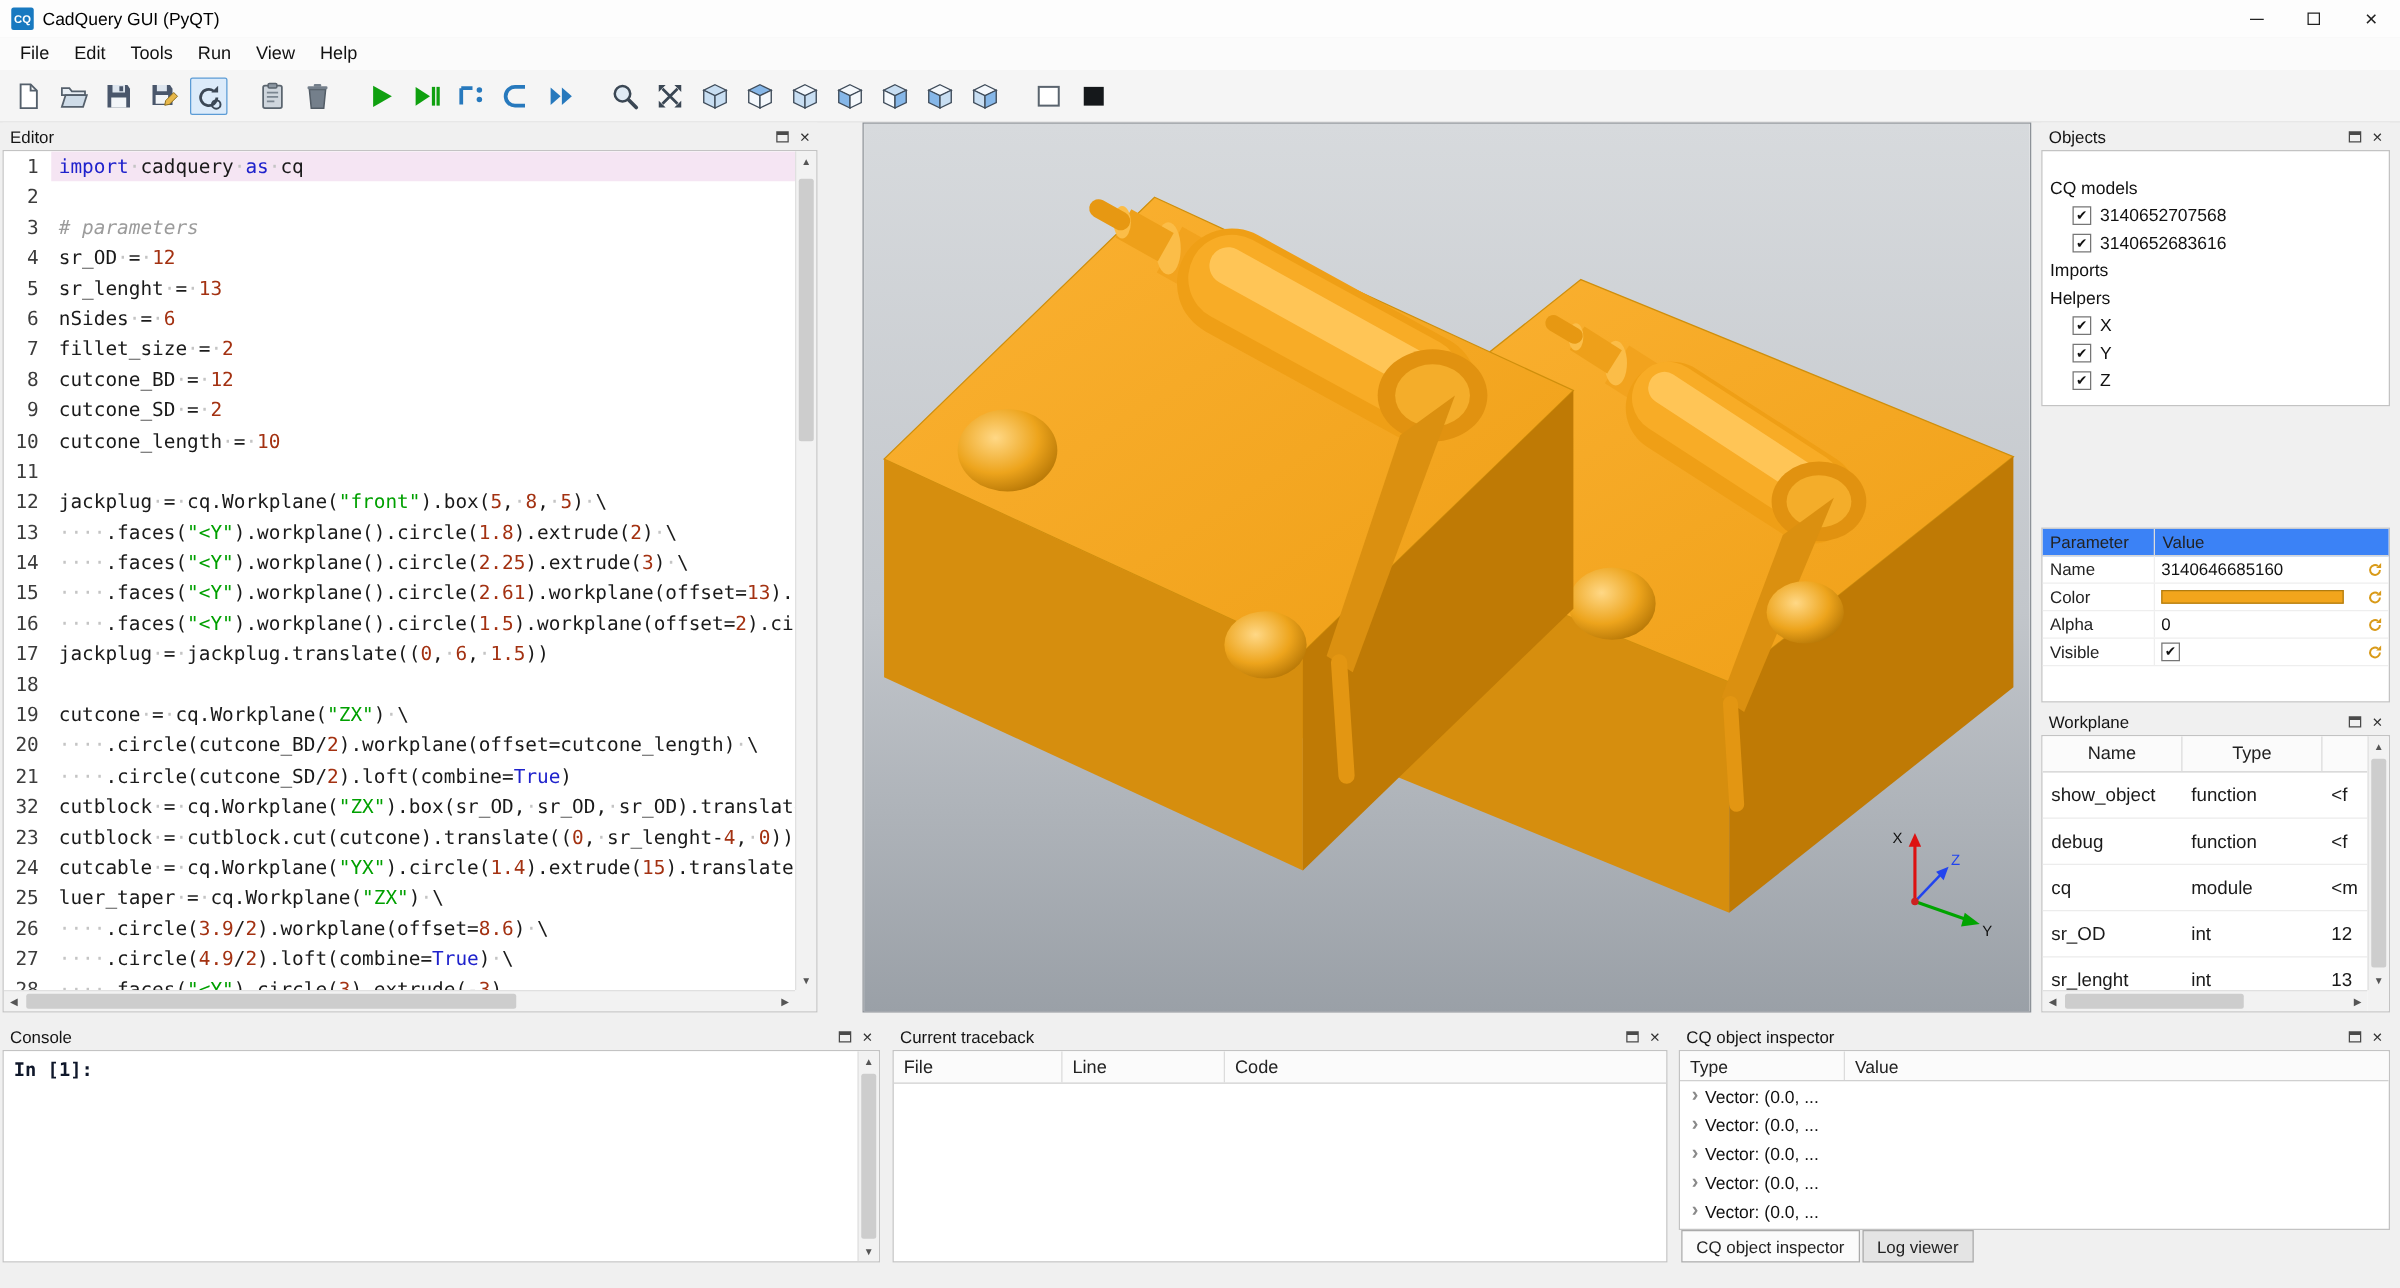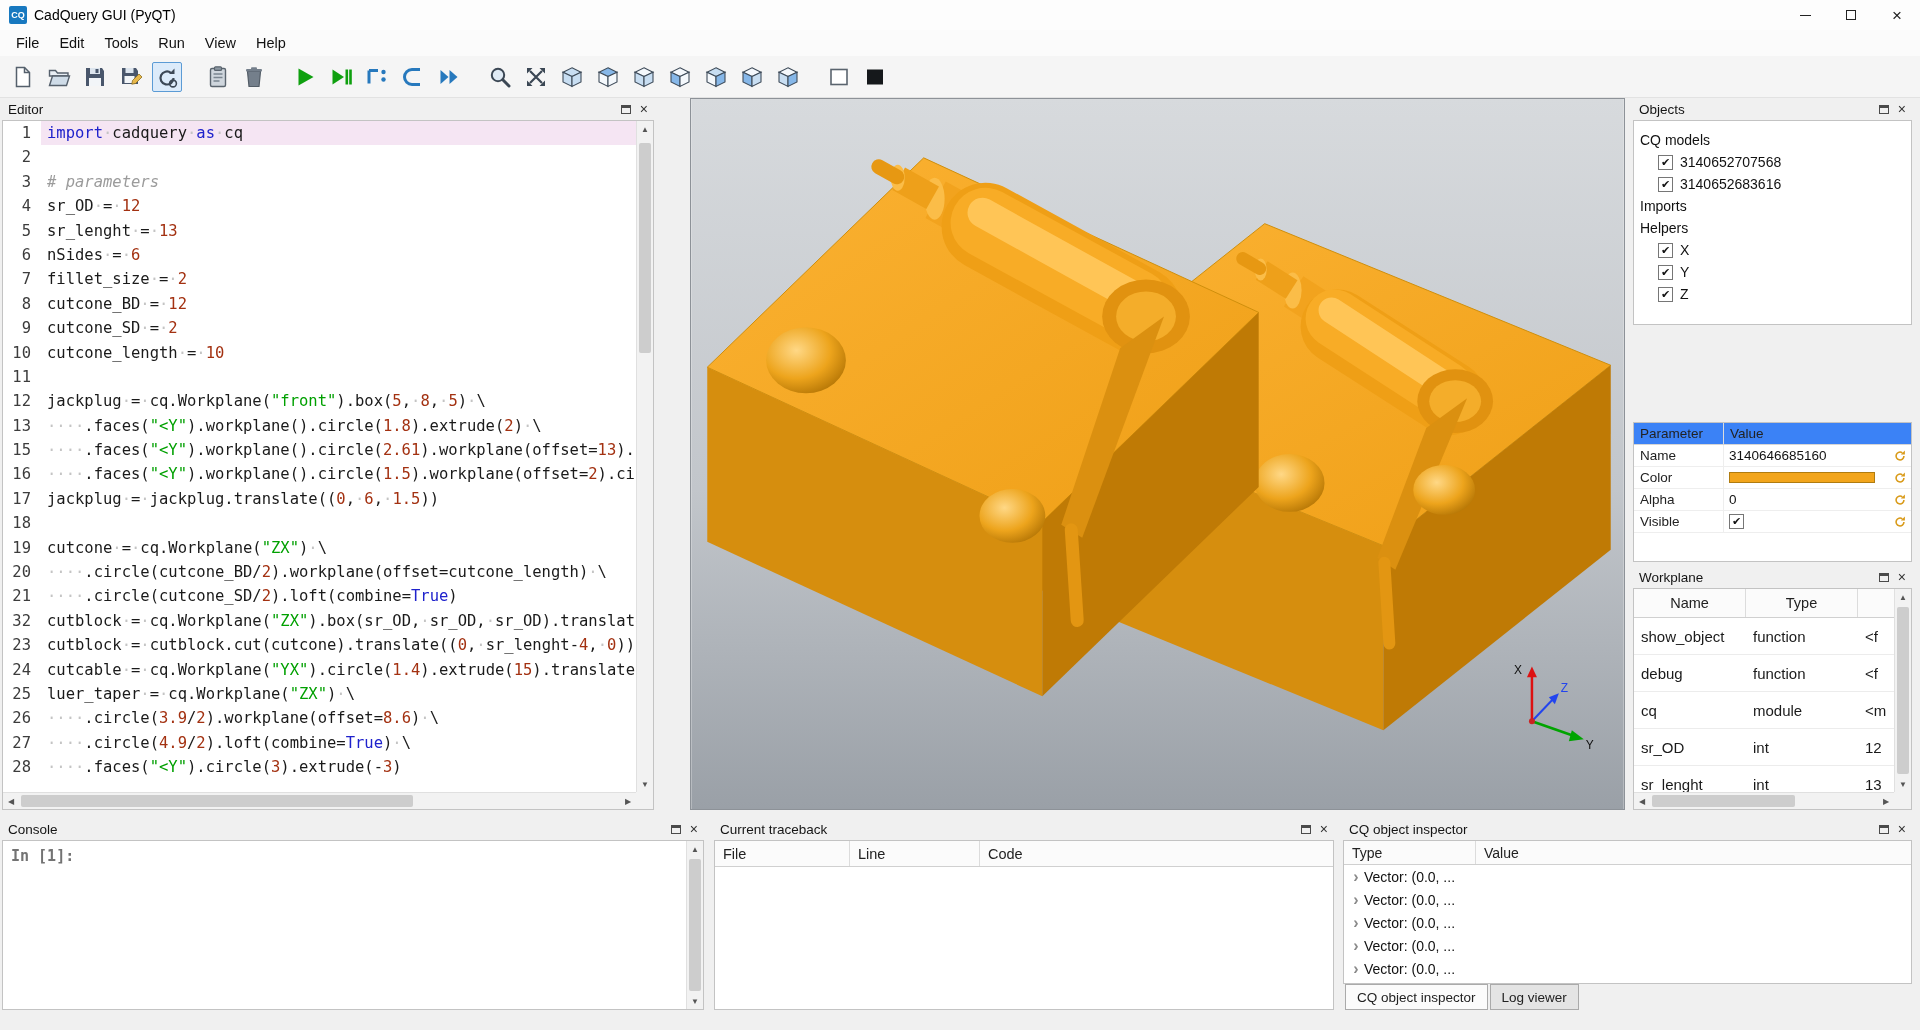--- a/index.html
+++ b/index.html
@@ -60,21 +60,21 @@
   .harr.left{left:0}.harr.right{right:0}
   .hthumb{position:absolute;top:2px;bottom:2px;background:#cdcdcd;border-radius:2px;}
   .corner{position:absolute;right:0;bottom:0;width:17px;height:17px;background:#f2f2f2;}
 
   
   .viewport{position:absolute;left:690px;top:98px;width:935px;height:712px;border:1px solid #8d9298;}
   .viewport svg{display:block;width:100%;height:100%;}
 
   
   .objects-dock{left:1633px;top:98px;width:279px;height:464px;}
-  .objects-tree{top:22px;left:0;right:0;height:205px;padding-top:8px;}
+  .objects-tree{top:22px;left:0;right:0;height:205px;padding-top:18px;}
   .tree-row{height:22px;display:flex;align-items:center;padding-left:6px;font-size:14px;color:#111;}
   .tree-row.indent{padding-left:24px;}
   .cb{width:15px;height:15px;border:1px solid #767676;background:#fff;margin-right:7px;display:flex;align-items:center;justify-content:center;font-size:11px;color:#111;flex:none;}
   .props-box{top:324px;left:0;right:0;height:140px;}
   .props-header,.props-row{display:flex;height:22px;align-items:stretch;font-size:13.5px;}
   .props-header{background:#3b82f6;border-bottom:1px solid #d5d5d5;color:#222;}
   .ph-cell{display:flex;align-items:center;padding-left:6px;}
   .ph-cell.c1{width:90px;border-right:1px solid #dcdcdc;}
   .ph-cell.c2{flex:1;}
   .props-row{border-bottom:1px solid #eeeeee;}
@@ -92,21 +92,21 @@
   .vh-cell.c1,.vh-cell.c2{width:112px;}
   .vh-cell.c3{flex:1;border-right:none;}
   .vars-row{display:flex;height:37px;border-bottom:1px solid #ececec;font-size:15px;align-items:center;}
   .vr-cell{padding-left:7px;overflow:hidden;white-space:nowrap;}
   .vr-cell.c1,.vr-cell.c2{width:112px;flex:none;}
   .vr-cell.c3{flex:1;}
 
   
   .console-dock{left:2px;top:818px;width:702px;height:192px;}
   .console-body{top:22px;left:0;right:0;bottom:0;}
-  .console-text{position:absolute;left:0;top:0;right:17px;bottom:0;padding:6px 8px;font-family:"DejaVu Sans Mono",monospace;font-size:15px;font-weight:bold;color:#737373;background:#fff;}
+  .console-text{position:absolute;left:0;top:0;right:17px;bottom:0;padding:6px 8px;font-family:"DejaVu Sans Mono",monospace;font-size:15px;font-weight:bold;color:#0f172a;background:#fff;}
 
   .traceback-dock{left:714px;top:818px;width:620px;height:192px;}
   .tb-body{top:22px;left:0;right:0;bottom:0;}
   .tbl-header{display:flex;height:26px;background:#fbfbfb;border-bottom:1px solid #d0d0d0;font-size:14.5px;color:#222;}
   .tbh-cell{display:flex;align-items:center;padding-left:8px;border-right:1px solid #dcdcdc;}
   .tbh-cell.c1{width:135px;}
   .tbh-cell.c2{width:130px;}
   .tbh-cell.c3{flex:1;border-right:none;}
 
   .inspector-dock{left:1343px;top:818px;width:569px;height:192px;}
@@ -372,20 +372,21 @@
           <div class="code-line"><span class="ln">4</span><span class="code"><span>sr_OD</span><span class="tk-ws">·</span><span>=</span><span class="tk-ws">·</span><span class="tk-num">12</span></span></div>
           <div class="code-line"><span class="ln">5</span><span class="code"><span>sr_lenght</span><span class="tk-ws">·</span><span>=</span><span class="tk-ws">·</span><span class="tk-num">13</span></span></div>
           <div class="code-line"><span class="ln">6</span><span class="code"><span>nSides</span><span class="tk-ws">·</span><span>=</span><span class="tk-ws">·</span><span class="tk-num">6</span></span></div>
           <div class="code-line"><span class="ln">7</span><span class="code"><span>fillet_size</span><span class="tk-ws">·</span><span>=</span><span class="tk-ws">·</span><span class="tk-num">2</span></span></div>
           <div class="code-line"><span class="ln">8</span><span class="code"><span>cutcone_BD</span><span class="tk-ws">·</span><span>=</span><span class="tk-ws">·</span><span class="tk-num">12</span></span></div>
           <div class="code-line"><span class="ln">9</span><span class="code"><span>cutcone_SD</span><span class="tk-ws">·</span><span>=</span><span class="tk-ws">·</span><span class="tk-num">2</span></span></div>
           <div class="code-line"><span class="ln">10</span><span class="code"><span>cutcone_length</span><span class="tk-ws">·</span><span>=</span><span class="tk-ws">·</span><span class="tk-num">10</span></span></div>
           <div class="code-line"><span class="ln">11</span><span class="code"></span></div>
           <div class="code-line"><span class="ln">12</span><span class="code"><span>jackplug</span><span class="tk-ws">·</span><span>=</span><span class="tk-ws">·</span><span>cq.Workplane(</span><span class="tk-str">"front"</span><span>).box(</span><span class="tk-num">5</span><span>,</span><span class="tk-ws">·</span><span class="tk-num">8</span><span>,</span><span class="tk-ws">·</span><span class="tk-num">5</span><span>)</span><span class="tk-ws">·</span><span>\</span></span></div>
           <div class="code-line"><span class="ln">13</span><span class="code"><span class="tk-ws">····</span><span>.faces(</span><span class="tk-str">"&lt;Y"</span><span>).workplane().circle(</span><span class="tk-num">1.8</span><span>).extrude(</span><span class="tk-num">2</span><span>)</span><span class="tk-ws">·</span><span>\</span></span></div>
+          <div class="code-line"><span class="ln">14</span><span class="code"><span class="tk-ws">····</span><span>.faces(</span><span class="tk-str">"&lt;Y"</span><span>).workplane().circle(</span><span class="tk-num">2.25</span><span>).extrude(</span><span class="tk-num">3</span><span>)</span><span class="tk-ws">·</span><span>\</span></span></div>
           <div class="code-line"><span class="ln">15</span><span class="code"><span class="tk-ws">····</span><span>.faces(</span><span class="tk-str">"&lt;Y"</span><span>).workplane().circle(</span><span class="tk-num">2.61</span><span>).workplane(offset=</span><span class="tk-num">13</span><span>).circl</span></span></div>
           <div class="code-line"><span class="ln">16</span><span class="code"><span class="tk-ws">····</span><span>.faces(</span><span class="tk-str">"&lt;Y"</span><span>).workplane().circle(</span><span class="tk-num">1.5</span><span>).workplane(offset=</span><span class="tk-num">2</span><span>).circle(</span></span></div>
           <div class="code-line"><span class="ln">17</span><span class="code"><span>jackplug</span><span class="tk-ws">·</span><span>=</span><span class="tk-ws">·</span><span>jackplug.translate((</span><span class="tk-num">0</span><span>,</span><span class="tk-ws">·</span><span class="tk-num">6</span><span>,</span><span class="tk-ws">·</span><span class="tk-num">1.5</span><span>))</span></span></div>
           <div class="code-line"><span class="ln">18</span><span class="code"></span></div>
           <div class="code-line"><span class="ln">19</span><span class="code"><span>cutcone</span><span class="tk-ws">·</span><span>=</span><span class="tk-ws">·</span><span>cq.Workplane(</span><span class="tk-str">"ZX"</span><span>)</span><span class="tk-ws">·</span><span>\</span></span></div>
           <div class="code-line"><span class="ln">20</span><span class="code"><span class="tk-ws">····</span><span>.circle(cutcone_BD/</span><span class="tk-num">2</span><span>).workplane(offset=cutcone_length)</span><span class="tk-ws">·</span><span>\</span></span></div>
           <div class="code-line"><span class="ln">21</span><span class="code"><span class="tk-ws">····</span><span>.circle(cutcone_SD/</span><span class="tk-num">2</span><span>).loft(combine=</span><span class="tk-kw">True</span><span>)</span></span></div>
           <div class="code-line"><span class="ln">32</span><span class="code"><span>cutblock</span><span class="tk-ws">·</span><span>=</span><span class="tk-ws">·</span><span>cq.Workplane(</span><span class="tk-str">"ZX"</span><span>).box(sr_OD,</span><span class="tk-ws">·</span><span>sr_OD,</span><span class="tk-ws">·</span><span>sr_OD).translate</span></span></div>
           <div class="code-line"><span class="ln">23</span><span class="code"><span>cutblock</span><span class="tk-ws">·</span><span>=</span><span class="tk-ws">·</span><span>cutblock.cut(cutcone).translate((</span><span class="tk-num">0</span><span>,</span><span class="tk-ws">·</span><span>sr_lenght-</span><span class="tk-num">4</span><span>,</span><span class="tk-ws">·</span><span class="tk-num">0</span><span>))</span></span></div>
           <div class="code-line"><span class="ln">24</span><span class="code"><span>cutcable</span><span class="tk-ws">·</span><span>=</span><span class="tk-ws">·</span><span>cq.Workplane(</span><span class="tk-str">"YX"</span><span>).circle(</span><span class="tk-num">1.4</span><span>).extrude(</span><span class="tk-num">15</span><span>).translate((</span><span class="tk-num">0</span><span>,</span></span></div>

